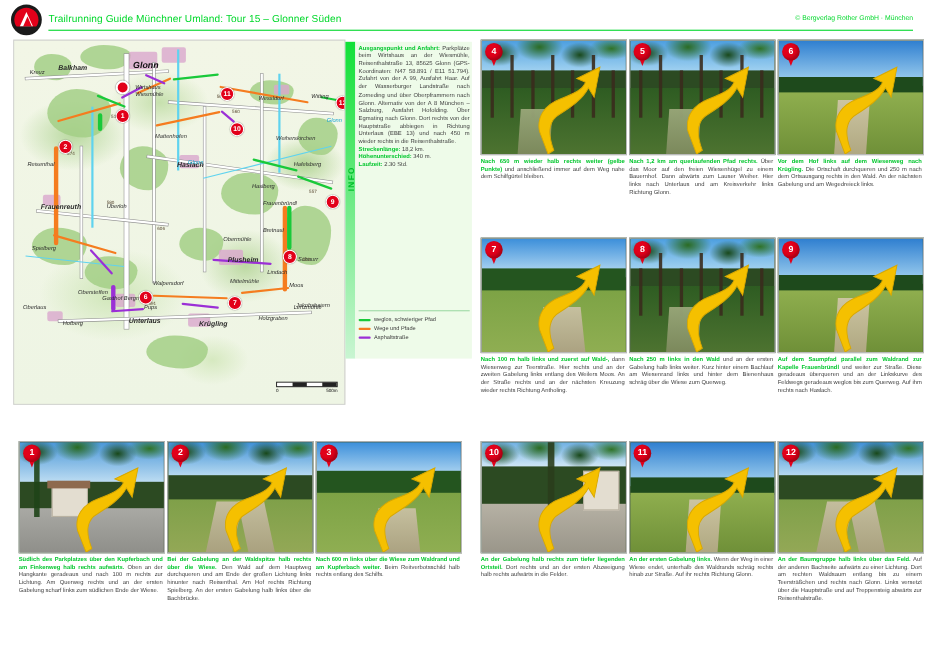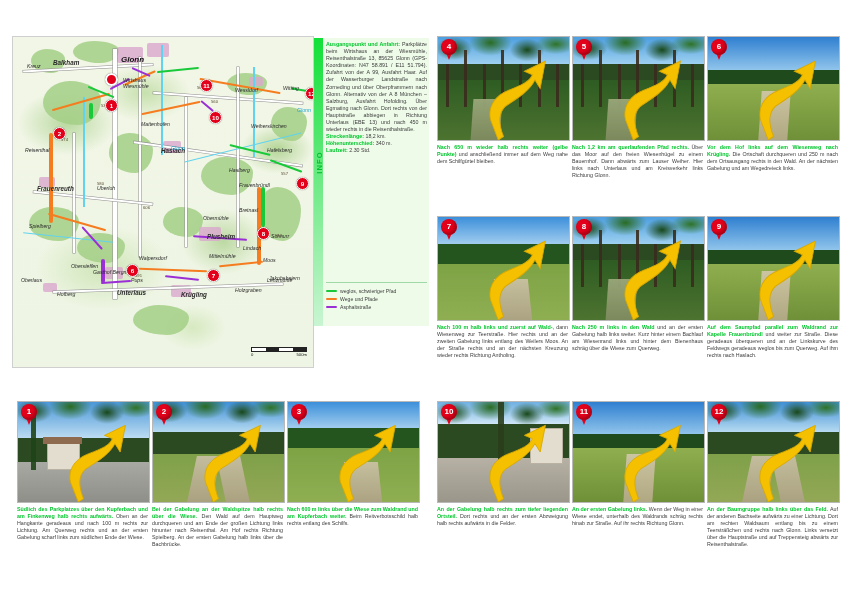--- a/index.html
+++ b/index.html
@@ -111,20 +111,32 @@
   .pin .num{position:absolute;left:0;top:0;width:16px;height:16px;line-height:16px;
       text-align:center;color:#fff;font-size:8px;font-weight:bold;}
   .cap{margin-top:3px;font-size:5.3px;line-height:7px;color:#3c3c3c;text-align:justify;}
   .cap b{color:#00c62c;}
 </style>
 </head>
 <body>
 
 <div class="page">
 
+  <div class="header">
+    <div class="logo">
+      <div class="ring"></div>
+        <div class="inner"></div>
+      <div class="mtn"></div>
+        <div class="mtn2"></div>
+        <div class="base"></div>
+    </div>
+    <div class="hdr-title">Trailrunning Guide Münchner Umland: Tour 15 – Glonner Süden</div>
+    <div class="hdr-copy">© Bergverlag Rother GmbH · München</div>
+    <div class="hdr-rule"></div>
+  </div>
 
   <div class="map">
     <div class="map-bg"></div>
 
     <div class="woods" style="left:18px;top:12px;width:34px;height:24px;"></div>
     <div class="woods" style="left:60px;top:4px;width:46px;height:22px;"></div>
     <div class="woods" style="left:30px;top:44px;width:58px;height:44px;"></div>
     <div class="woods" style="left:96px;top:96px;width:44px;height:40px;"></div>
     <div class="woods" style="left:188px;top:120px;width:52px;height:38px;"></div>
     <div class="woods" style="left:244px;top:150px;width:44px;height:54px;"></div>

